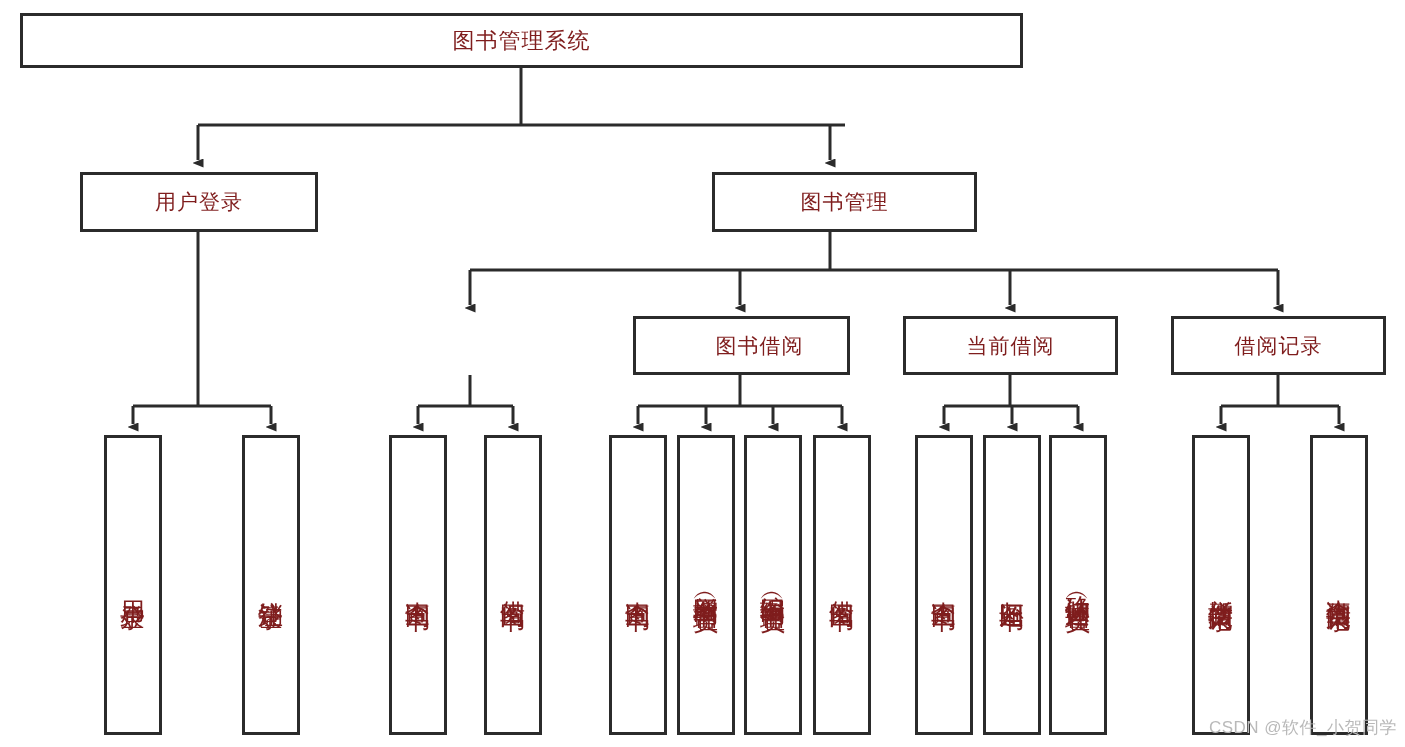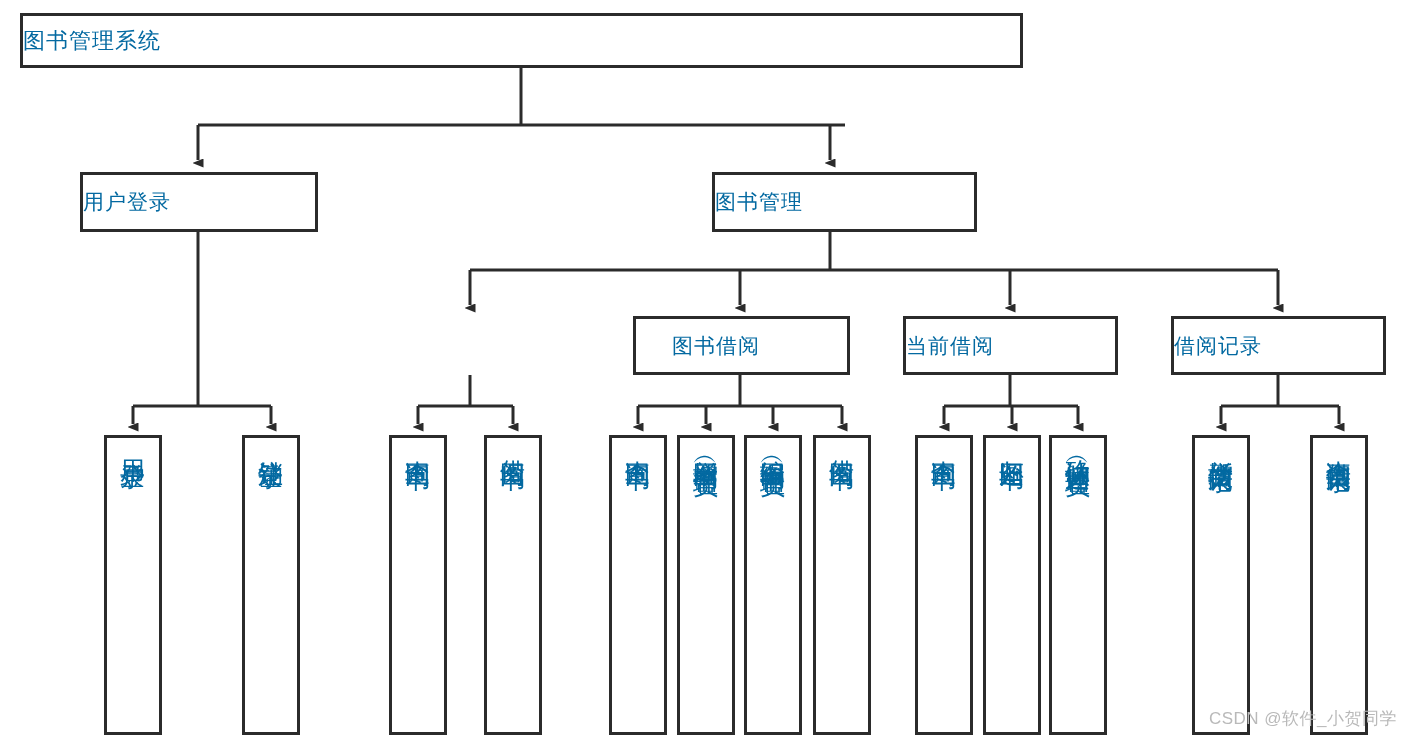--- a/index.html
+++ b/index.html
@@ -25,21 +25,22 @@
     height: 747px;
     pointer-events: none;
   }
   .node {
     position: absolute;
     box-sizing: border-box;
     background: #ffffff;
     border: 3px solid #2b2b2b;
     display: flex;
     align-items: center;
-    color: #0369a1;
+    justify-content: center;
+    color: #7f1d1d;
   }
   .node.h {
     font-size: 21px;
     letter-spacing: 1px;
     line-height: 1.2;
   }
   .node.root {
     font-size: 22px;
     letter-spacing: 1px;
   }
@@ -53,21 +54,21 @@
   }
   .node.v .vtext {
     writing-mode: vertical-rl;
     text-orientation: upright;
     white-space: nowrap;
     display: block;
   }
   .watermark {
     position: absolute;
     right: 8px;
-    bottom: 17px;
+    bottom: 8px;
     font-size: 17px;
     color: #b9b9b9;
     letter-spacing: 0.5px;
     white-space: nowrap;
   }
 </style>
 </head>
 <body>
 
 <div id="canvas">

